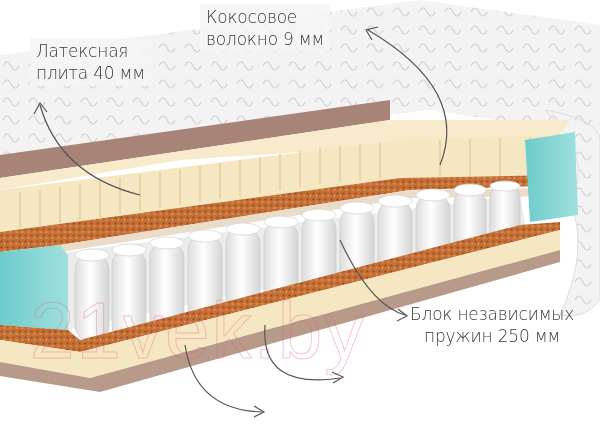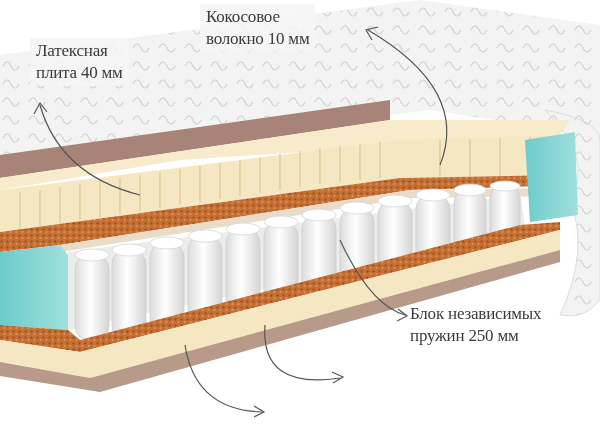--- a/index.html
+++ b/index.html
@@ -1,19 +1,19 @@
 <!DOCTYPE html>
 <html><head>
 <meta charset="utf-8">
 <style>
   html,body{margin:0;padding:0;}
   body{width:600px;height:425px;background:#fff;position:relative;overflow:hidden;font-family:"DejaVu Sans","Liberation Sans",sans-serif;}
   #stage{position:absolute;left:0;top:0;width:600px;height:425px;}
   .label{position:absolute;color:#3a3a3a;font-size:17px;line-height:22px;font-weight:300;letter-spacing:-0.2px;}
-  .label .ln{display:block;white-space:nowrap;font-family:Liberation Serif, serif;}
+  .label .ln{display:block;white-space:nowrap;}
   .label.boxed{background:rgba(245,245,245,0.85);padding:2px 6px;}
   .wm{position:absolute;left:30px;top:285px;font-size:80px;font-family:"Liberation Sans",sans-serif;color:transparent;-webkit-text-stroke:1px rgba(230,90,120,0.35);letter-spacing:2px;white-space:nowrap;}
 </style>
 </head>
 <body>
 
 <div id="stage">
   <svg width="600" height="425" viewBox="0 0 600 425">
     <defs>
       <pattern id="quilt" width="26" height="18" patternUnits="userSpaceOnUse">
@@ -124,26 +124,27 @@
         <path d="M378 27 L366 30 L372 40"></path>
       <path d="M340 240 Q370 305 405 315"></path>
         <path d="M398 309 L407 316 L397 321"></path>
       <path d="M265 325 Q260 390 340 378"></path>
         <path d="M332 372 L343 377 L333 383"></path>
       <path d="M185 345 Q195 410 262 412"></path>
         <path d="M254 406 L264 412 L254 417"></path>
     </g>
   </svg>
 
+  <div class="wm">21vek.by</div>
 
   <div class="label boxed" style="left:30px;top:38px;">
     <span class="ln">Латексная</span>
     <span class="ln">плита 40 мм</span>
   </div>
   <div class="label boxed" style="left:200px;top:4px;">
     <span class="ln">Кокосовое</span>
-    <span class="ln">волокно 10 мм</span>
+    <span class="ln">волокно 9 мм</span>
   </div>
-  <div class="label" style="left:410px;top:303px;">
+  <div class="label" style="left:410px;top:303px;text-align:center;">
     <span class="ln">Блок независимых</span>
     <span class="ln">пружин 250 мм</span>
   </div>
 </div>
 
 </body></html>

